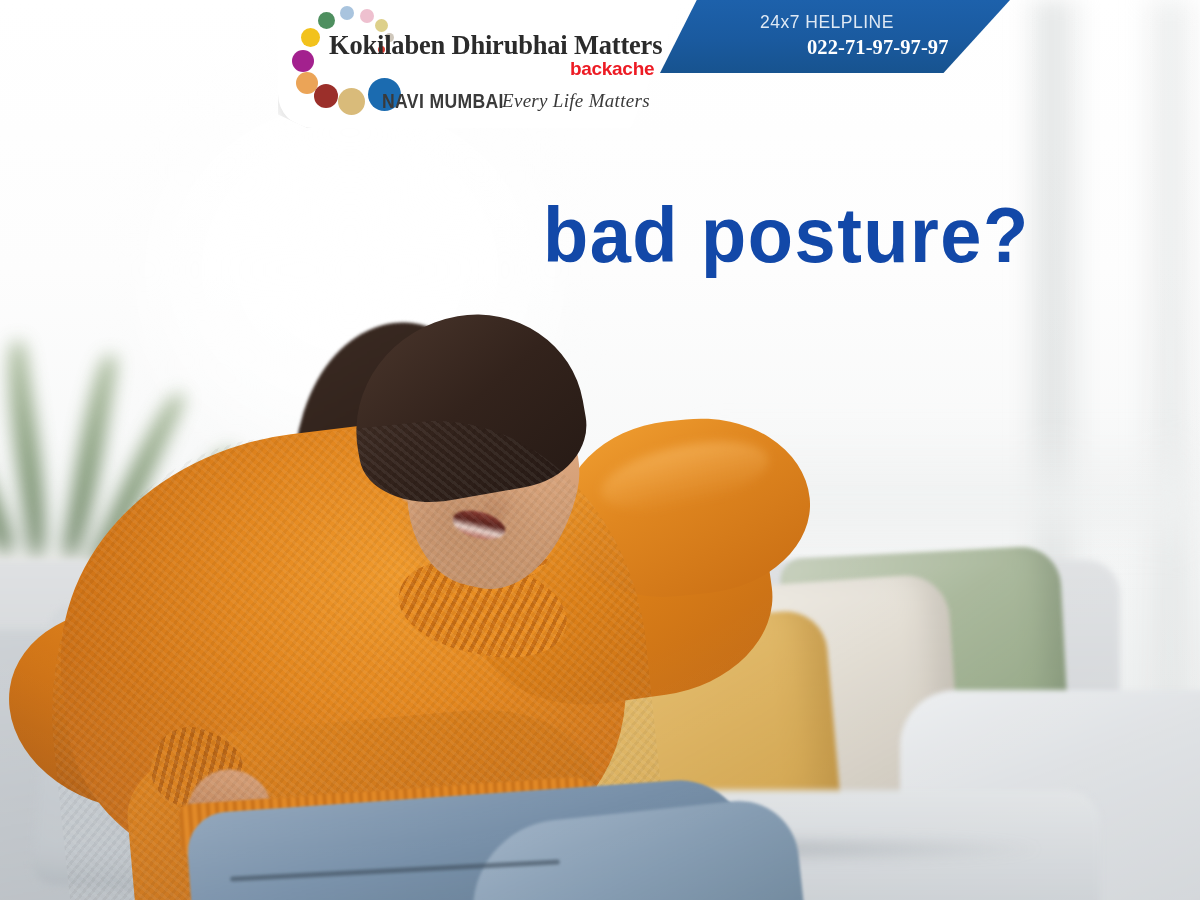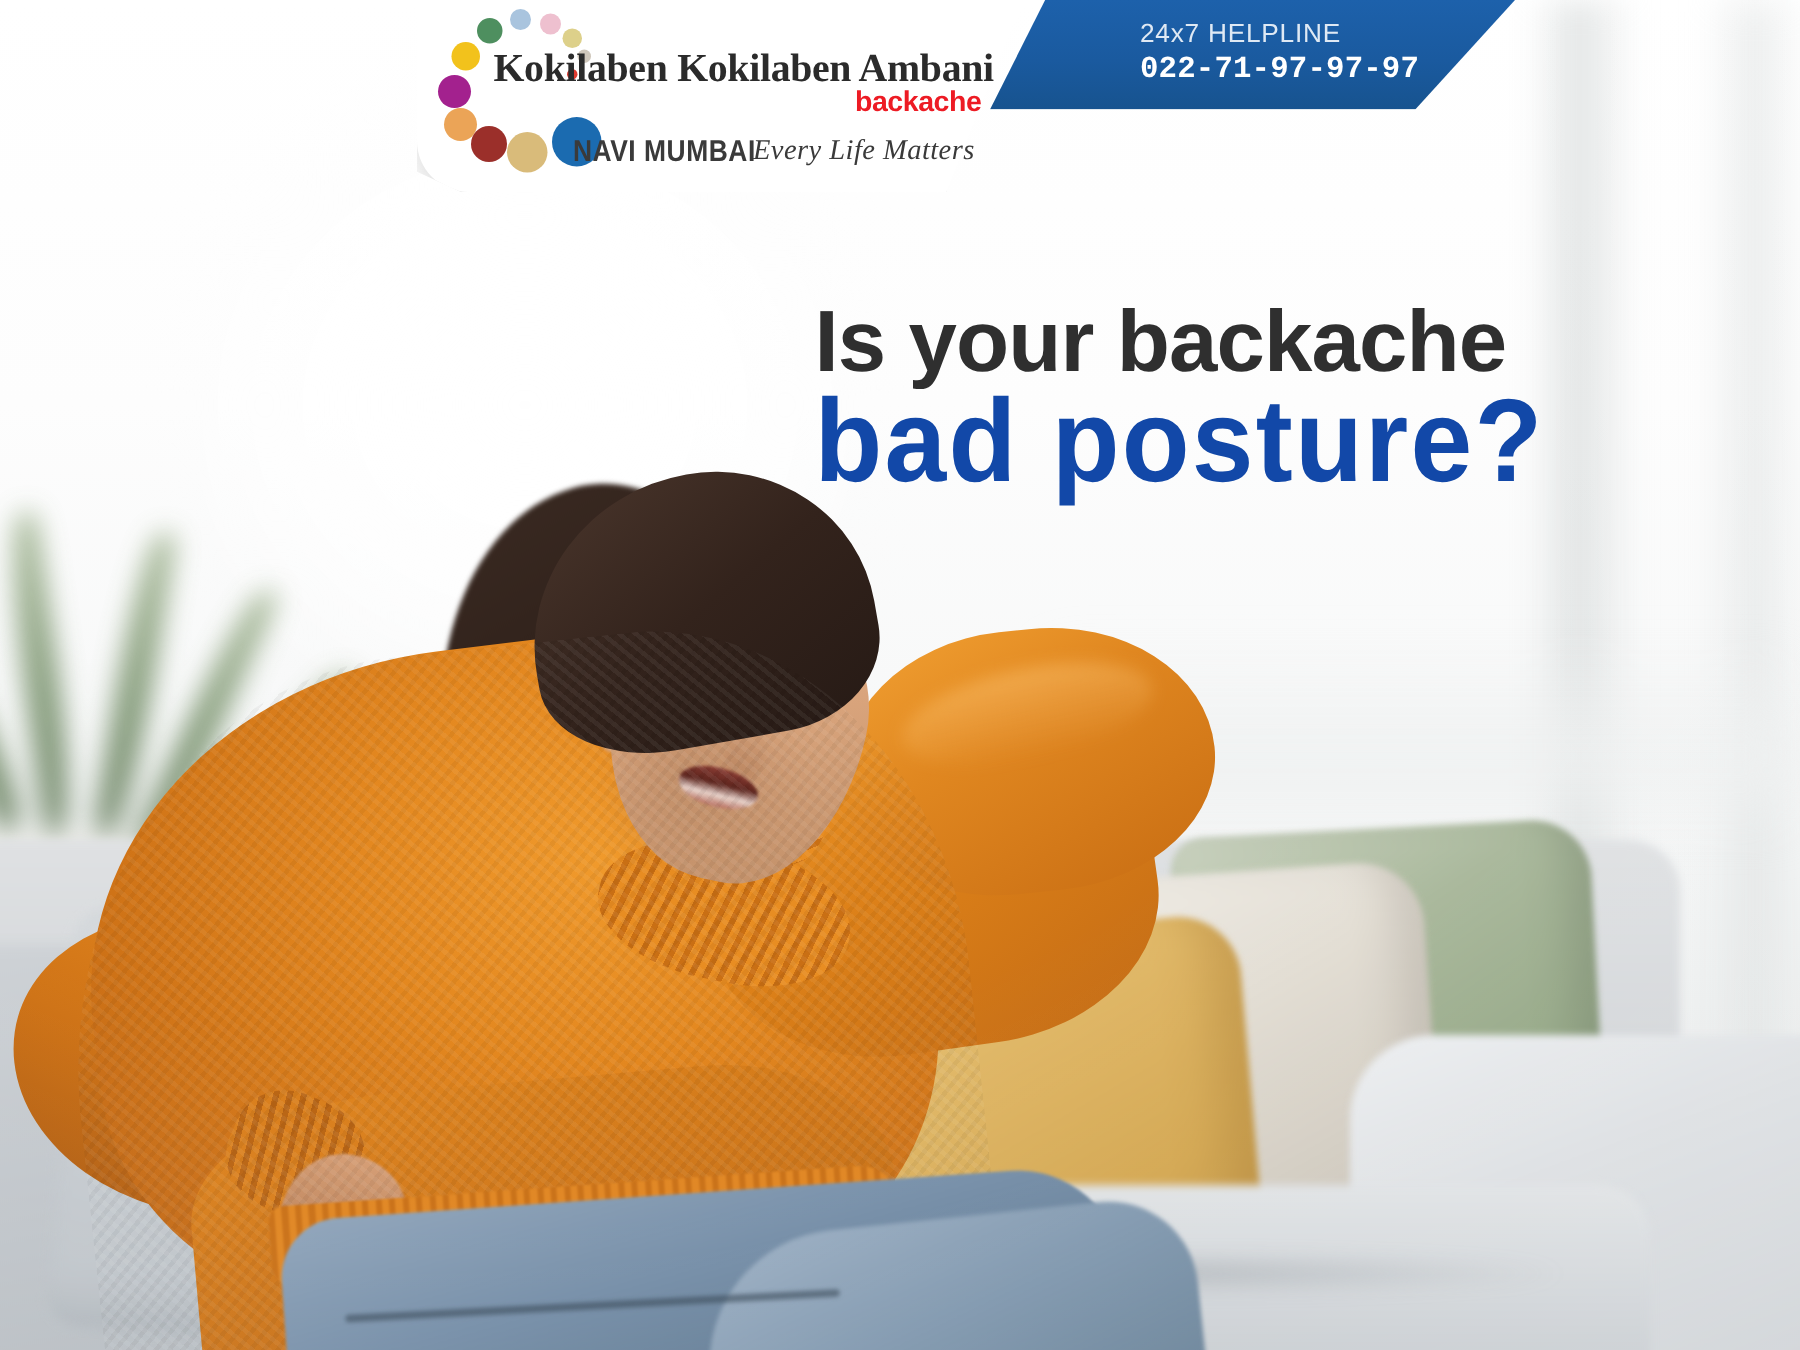--- a/index.html
+++ b/index.html
@@ -445,26 +445,27 @@
   }
   .helpline-text { position: absolute; left: 760px; top: 12px; z-index: 9; }
   .helpline-label {
     font-family: "Liberation Sans", sans-serif;
     font-size: 17.5px;
     color: #dfe9f4;
     letter-spacing: .5px;
     line-height: 1.25;
   }
   .helpline-number {
-    font-family: Liberation Mono, monospace;
+    font-family: Liberation Serif, serif;
     font-weight: 700;
     font-size: 20.5px;
     color: #ffffff;
     letter-spacing: .1px;
     line-height: 1.3;
+    margin-left: 47px;
   }
 
   
   .headline { position: absolute; left: 543px; top: 198px; z-index: 4; }
   .h-line1 {
     font-family: "Liberation Sans", sans-serif;
     font-weight: 700;
     font-size: 58px;
     line-height: 1.02;
     color: #2f2f2f;
@@ -577,30 +578,29 @@
         <span class="dot" style="background: rgb(221, 208, 138); width: 13px; height: 13px; left: 85px; top: 13px;"></span>
         <span class="dot" style="background: rgb(207, 199, 187); width: 9px; height: 9px; left: 95px; top: 27px;"></span>
         <span class="dot" style="background: rgb(242, 194, 28); width: 19px; height: 19px; left: 11px; top: 22px;"></span>
         <span class="dot" style="background: rgb(224, 58, 47); width: 7px; height: 7px; left: 88px; top: 40px;"></span>
         <span class="dot" style="background: rgb(163, 33, 142); width: 22px; height: 22px; left: 2px; top: 44px;"></span>
         <span class="dot" style="background: rgb(235, 164, 87); width: 22px; height: 22px; left: 6px; top: 66px;"></span>
         <span class="dot" style="background: rgb(155, 47, 42); width: 24px; height: 24px; left: 24px; top: 78px;"></span>
         <span class="dot" style="background: rgb(217, 187, 122); width: 27px; height: 27px; left: 48px; top: 82px;"></span>
         <span class="dot" style="background: rgb(27, 107, 176); width: 33px; height: 33px; left: 78px; top: 72px;"></span>
       </div>
-    <div class="logo-name">Kokilaben Kokilaben Ambani</div>
+    <div class="logo-name">Kokilaben Dhirubhai Matters</div>
     <div class="logo-hospital">backache</div>
     <div class="logo-city">NAVI MUMBAI</div>
     <div class="logo-tagline">Every Life Matters</div>
   </div>
 
   <div class="helpline"></div>
   <div class="helpline-text">
     <div class="helpline-label">24x7 HELPLINE</div>
     <div class="helpline-number">022-71-97-97-97</div>
   </div>
 
   <div class="headline">
-    <div class="h-line1">Is your backache</div>
     <div class="h-line3">bad posture?</div>
   </div>
 
 </div>
 
 </body></html>

